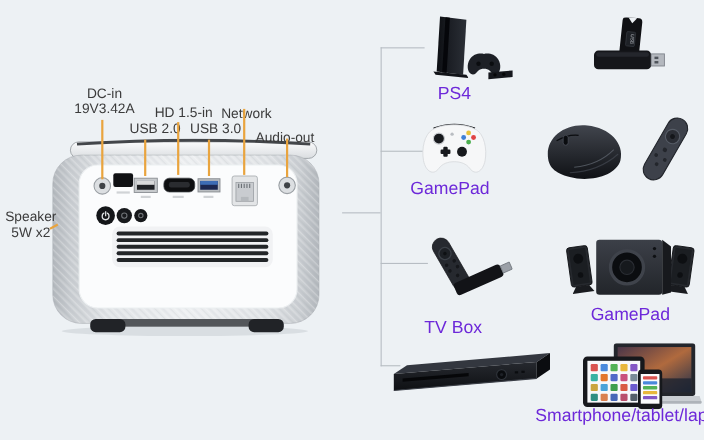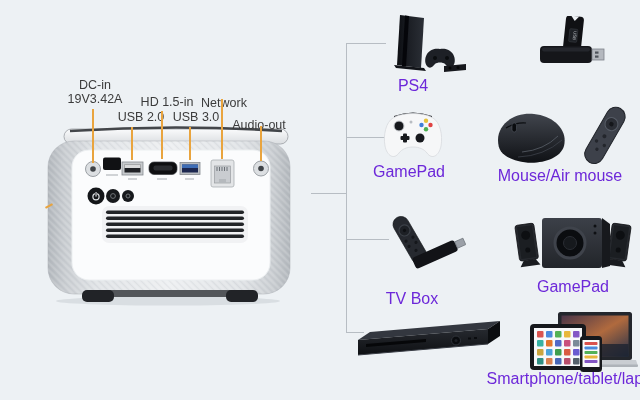--- a/index.html
+++ b/index.html
@@ -134,20 +134,24 @@
   <div class="plabel" style="left:224px;top:96px">Network</div>
   <div class="plabel" style="left:259px;top:118px">Audio-out</div>
 
   <div class="leader" style="left:92px;top:109px;height:54px"></div>
   <div class="leader" style="left:131px;top:127px;height:33px"></div>
   <div class="leader" style="left:161px;top:111px;height:48px"></div>
   <div class="leader" style="left:189px;top:127px;height:33px"></div>
   <div class="leader" style="left:221px;top:99px;height:60px"></div>
   <div class="leader" style="left:260px;top:126px;height:35px"></div>
 
+  <div class="plabel" style="left:28px;top:190px">
+    <div>Speaker</div>
+    <div>5W x2</div>
+  </div>
   <div class="leader" style="left:45px;top:205px;width:8px;height:2px;transform:rotate(-28deg)"></div>
 
   <div class="bk h" style="left:311px;top:193px;width:35px"></div>
   <div class="bk v" style="left:346px;top:43px;height:290px"></div>
   <div class="bk h" style="left:346px;top:43px;width:40px"></div>
   <div class="bk h" style="left:346px;top:137px;width:40px"></div>
   <div class="bk h" style="left:346px;top:239px;width:43px"></div>
   <div class="bk h" style="left:346px;top:332px;width:18px"></div>
 
   <svg class="abs" style="left:386px;top:12px" width="82" height="64" viewBox="0 0 82 64">
@@ -214,21 +218,20 @@
     <g transform="rotate(30 112 30)">
       <rect x="103" y="-2" width="19" height="62" rx="9.5" fill="#3d414a" stroke="#22252b"></rect>
       <circle cx="112.5" cy="16" r="6.5" fill="#2b2e35" stroke="#565c66"></circle>
       <circle cx="112.5" cy="16" r="2.2" fill="#14161a"></circle>
       <circle cx="112.5" cy="30" r="2" fill="#23262c"></circle>
       <circle cx="108" cy="38" r="1.7" fill="#23262c"></circle>
       <circle cx="117" cy="38" r="1.7" fill="#23262c"></circle>
       <circle cx="112.5" cy="45" r="1.7" fill="#23262c"></circle>
     </g>
   </svg>
-  <div class="dlabel" style="left:560px;top:167px">Mouse/Air mouse</div>
 
   <svg class="abs" style="left:376px;top:212px" width="90" height="60" viewBox="0 0 90 60">
     <g transform="rotate(-30 34 28)">
       <rect x="26" y="2" width="16" height="52" rx="8" fill="#26292f" stroke="#17191d" stroke-width="0.6"></rect>
       <circle cx="34" cy="17" r="5.5" fill="#1d2025" stroke="#3c4148" stroke-width="1.2"></circle>
       <circle cx="34" cy="17" r="1.6" fill="#0e1013"></circle>
       <circle cx="30" cy="27" r="1.6" fill="#15171b"></circle>
         <circle cx="38" cy="27" r="1.6" fill="#15171b"></circle>
       <circle cx="30" cy="33" r="1.6" fill="#15171b"></circle>
         <circle cx="38" cy="33" r="1.6" fill="#15171b"></circle>

